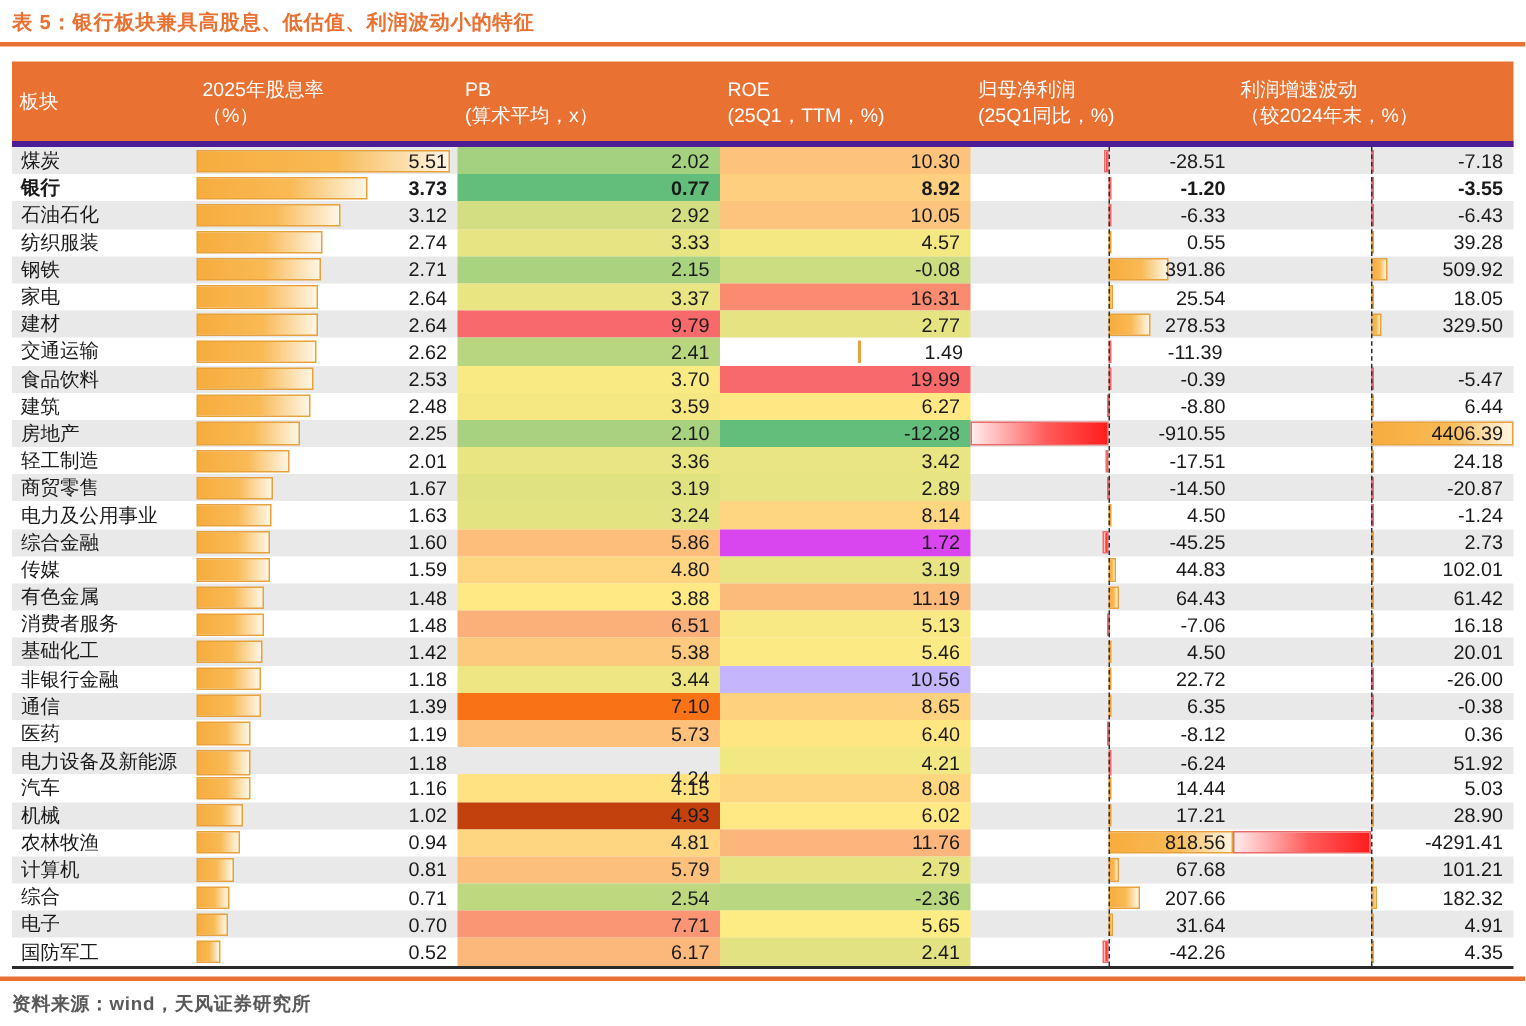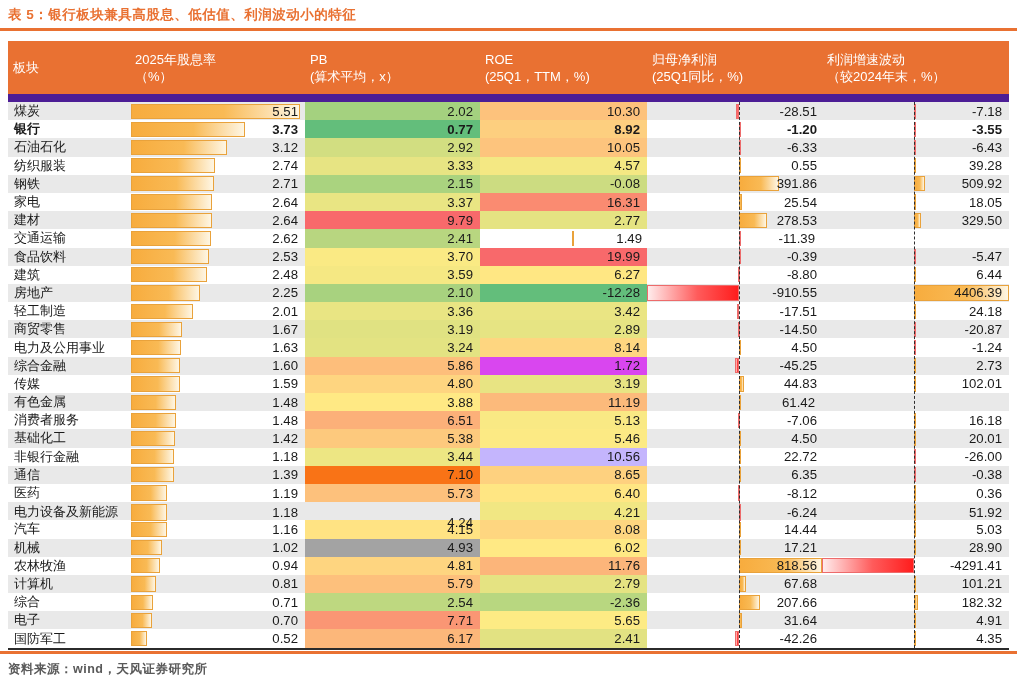--- a/index.html
+++ b/index.html
@@ -27,21 +27,21 @@
     letter-spacing:.5px;
   }
   .tablewrap{
     position:absolute;left:8px;top:41px;width:1001px;
   }
   .thead{
     display:grid;
     grid-template-columns:122px 175px 175px 167px 175px 187px;
     background:#E97132;color:#fff;
     height:53px;
-    border-bottom:8px solid #4c1d95;
+    border-bottom:4px solid #4c1d95;
   }
   .th{
     display:flex;flex-direction:column;justify-content:center;
     font-size:13px;line-height:17px;
     padding-left:5px;box-sizing:border-box;
   }
   .tbody{
     position:relative;
     border-bottom:2px solid #2b2b2b;
   }
@@ -457,20 +457,24 @@
           <div class="cell dividend">
             <div class="bar pos" style="left: 1px; width: 45.3938px;"></div>
             <span class="num">1.48</span>
           </div>
           <div class="cell pb" style="background: rgb(255, 233, 132);">
             <span class="num">3.88</span>
           </div>
           <div class="cell roe" style="background: rgb(252, 186, 123);">
             <span class="num">11.19</span>
           </div>
+          <div class="cell profit">
+            <div class="bar pos" style="left: 92.1551px; width: 6.52084px;"></div>
+            <span class="num">64.43</span>
+          </div>
           <div class="cell vol">
             <div class="bar pos" style="left: 92.264px; width: 1.32051px;"></div>
             <span class="num">61.42</span>
           </div>
         </div>
         <div class="row">
           <div class="cell name">消费者服务</div>
           <div class="cell dividend">
             <div class="bar pos" style="left: 1px; width: 45.3938px;"></div>
             <span class="num">1.48</span>
@@ -615,21 +619,21 @@
             <div class="bar pos" style="left: 92.264px; width: 0.6px;"></div>
             <span class="num">5.03</span>
           </div>
         </div>
         <div class="row stripe">
           <div class="cell name">机械</div>
           <div class="cell dividend">
             <div class="bar pos" style="left: 1px; width: 31.2849px;"></div>
             <span class="num">1.02</span>
           </div>
-          <div class="cell pb" style="background: #a3a3a3;">
+          <div class="cell pb" style="background: #c2410c;">
             <span class="num">4.93</span>
           </div>
           <div class="cell roe" style="background: rgb(255, 233, 132);">
             <span class="num">6.02</span>
           </div>
           <div class="cell profit">
             <div class="bar pos" style="left: 92.1551px; width: 1.74179px;"></div>
             <span class="num">17.21</span>
           </div>
           <div class="cell vol">

